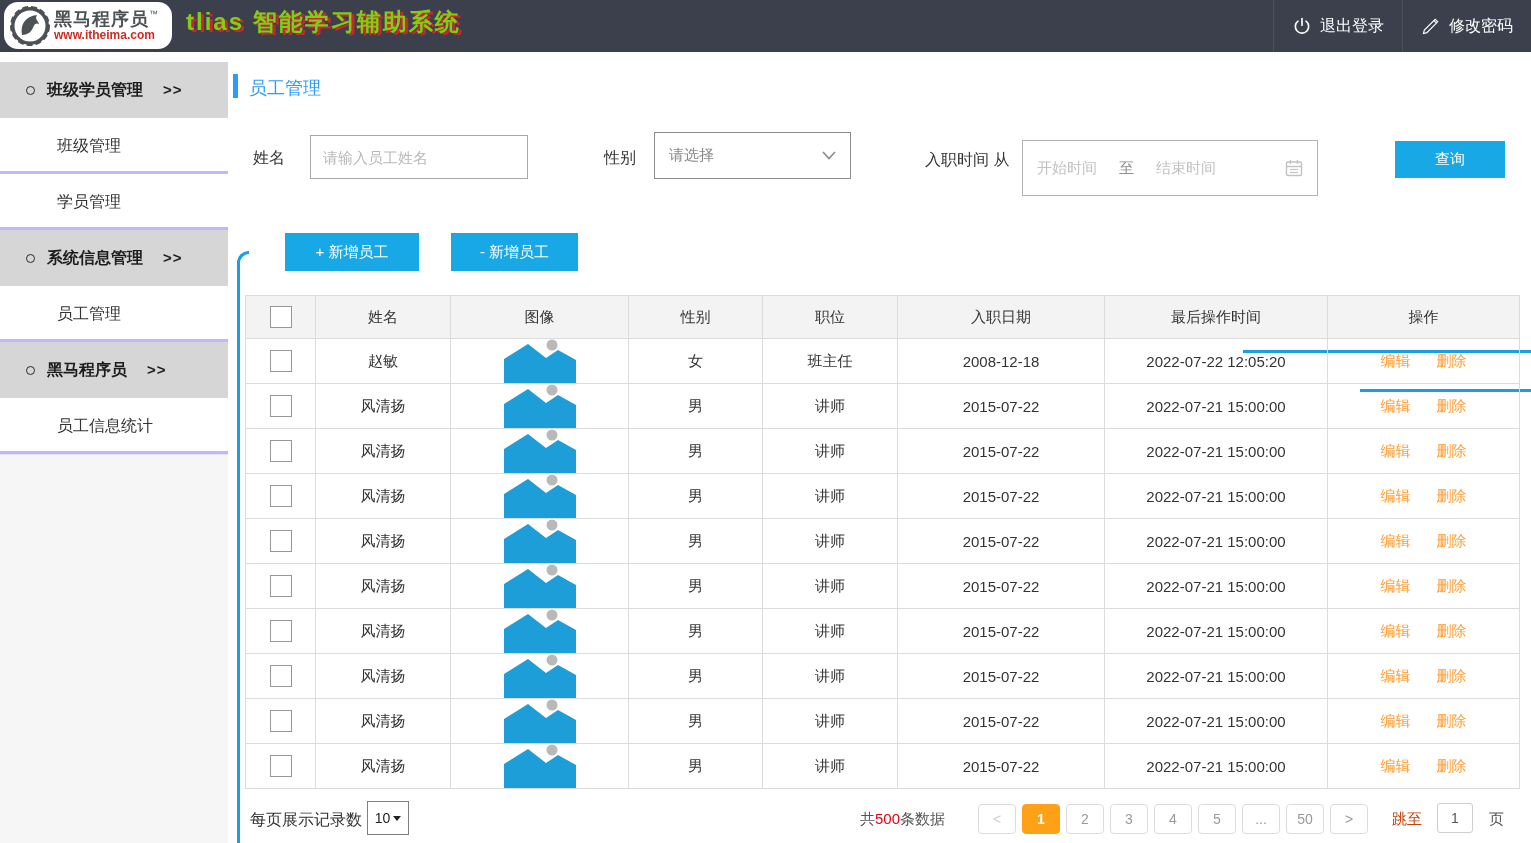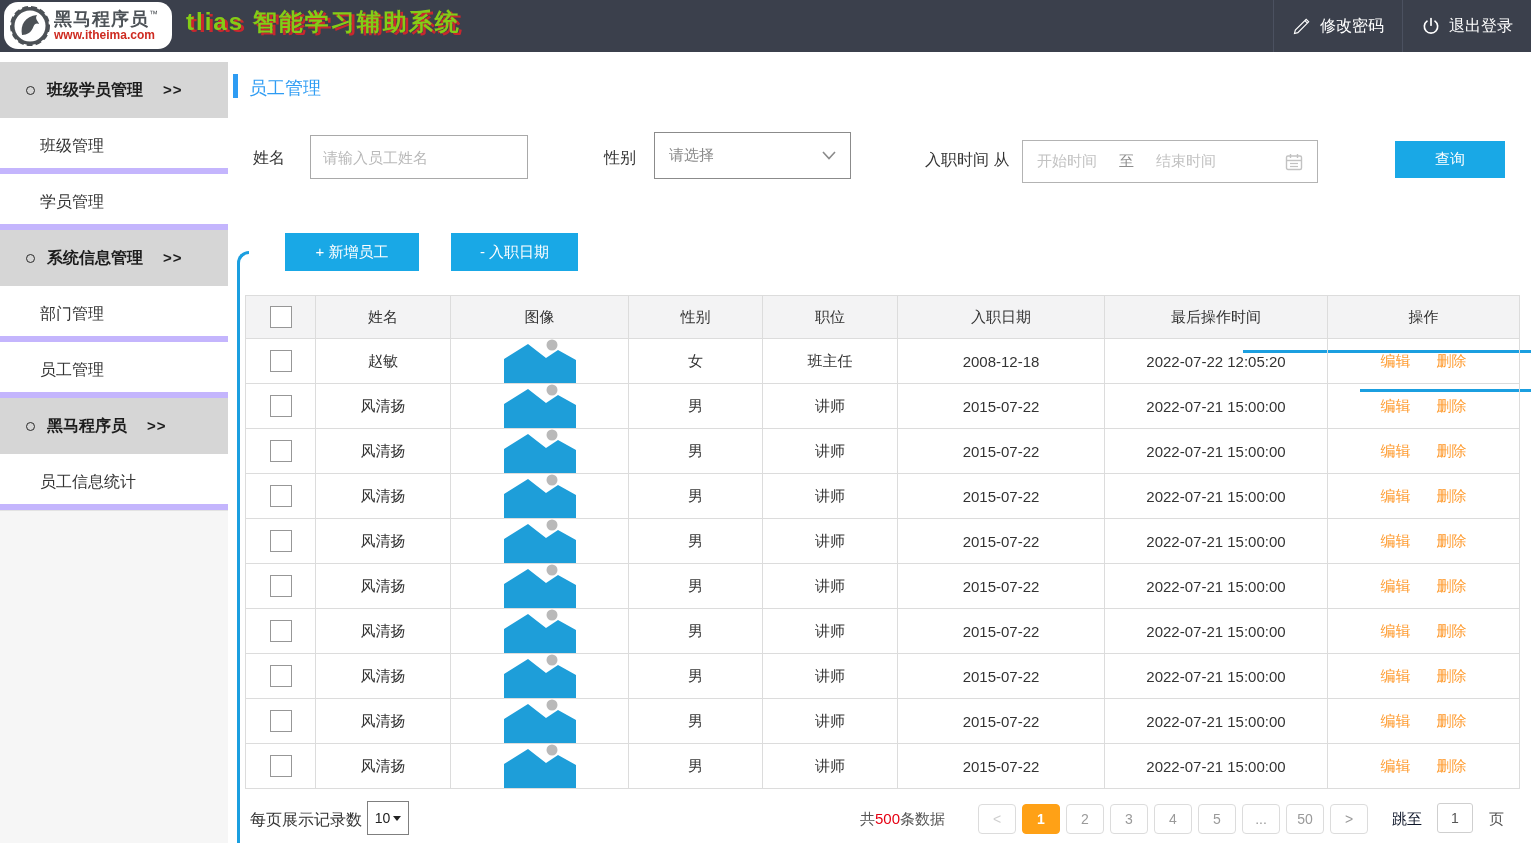--- a/index.html
+++ b/index.html
@@ -18,32 +18,32 @@
   .header-actions { position:absolute; right:0; top:0; height:52px; display:flex; }
   .header-action { height:52px; display:flex; align-items:center; gap:8px; padding:0 18px; border-left:1px solid #4b5160; color:#fff; font-size:16px; cursor:pointer; }
   .header-action svg { width:20px; height:20px; }
 
   
   .sidebar { position:absolute; left:0; top:52px; width:228px; height:791px; display:flex; flex-direction:column; background:#fff; }
   .sidebar-spacer { height:10px; background:#fff; }
   .sb-group { height:56px; line-height:56px; background:#d6d6d6; font-size:16px; font-weight:bold; color:#1c1c1c; display:flex; align-items:center; padding-left:26px; cursor:pointer; }
   .sb-group .dot { width:9px; height:9px; border:1.5px solid #2a2a2a; border-radius:50%; margin-right:12px; flex:0 0 auto; }
   .sb-group .sb-arrow { margin-left:20px; font-size:15px; letter-spacing:1px; }
-  .sb-item { height:56px; line-height:55px; background:#fff; font-size:16px; color:#333; padding-left:40px; border-bottom:6px solid #c4b5fd; cursor:pointer; }
+  .sb-item { height:56px; line-height:55px; background:#fff; font-size:16px; color:#333; padding-left:57px; border-bottom:3px solid #c4b5fd; cursor:pointer; }
   .sidebar-fill { flex:1 1 auto; background:#f6f6f6; border-top:1px solid #e3e3e3; }
 
   
   .page-title-bar { position:absolute; left:233px; top:74px; width:5px; height:24px; background:#2e9cf3; }
   .page-title { position:absolute; left:249px; top:76px; font-size:18px; color:#2e9cf3; }
 
   .form-label { position:absolute; font-size:16px; color:#333; white-space:nowrap; }
   .name-input { position:absolute; left:310px; top:135px; width:218px; height:44px; border:1px solid #a9a9a9; padding:0 12px; font-size:15px; color:#ef4444; outline:none; font-family:inherit; }
   .name-input::placeholder { color:#b9b9b9; }
   .gender-select { position:absolute; left:654px; top:132px; width:197px; height:47px; border:1px solid #8b8b8b; background:#fff; display:flex; align-items:center; justify-content:space-between; padding:0 14px; font-size:15px; color:#8a8a8a; cursor:pointer; }
-  .daterange { position:absolute; left:1022px; top:140px; width:296px; height:43px; border:1px solid #b3b3b3; background:#fff; display:flex; align-items:center; padding:0 14px; font-size:15px; cursor:pointer; }
+  .daterange { position:absolute; left:1022px; top:140px; width:296px; height:56px; border:1px solid #b3b3b3; background:#fff; display:flex; align-items:center; padding:0 14px; font-size:15px; cursor:pointer; }
   .daterange .ph { color:#c2c2c2; }
   .daterange .to { color:#8d8d8d; margin:0 22px; }
   .daterange svg { margin-left:auto; }
   .search-button { position:absolute; left:1395px; top:141px; width:110px; height:37px; background:#19a8e6; color:#fff; font-size:15px; border:none; display:flex; align-items:center; justify-content:center; cursor:pointer; font-family:inherit; }
 
   .add-button, .batchdel-button { position:absolute; top:233px; height:38px; background:#19a8e6; color:#fff; font-size:15px; border:none; display:flex; align-items:center; justify-content:center; cursor:pointer; font-family:inherit;margin-left:40px; }
   .add-button { left:245px; width:134px; }
   .batchdel-button { left:411px; width:127px; }
 
   
@@ -62,21 +62,21 @@
   
   .pagesize-label { position:absolute; left:250px; top:810px; font-size:16px; color:#333; }
   .pagesize-select { position:absolute; left:367px; top:801px; width:42px; height:34px; border:1px solid #7f7f7f; background:#fff; display:flex; align-items:center; justify-content:center; gap:3px; font-size:14px; color:#222; cursor:pointer; }
   .pagesize-select .tri { width:0; height:0; border-left:4px solid transparent; border-right:4px solid transparent; border-top:5px solid #222; }
   .total-text { position:absolute; left:860px; top:810px; font-size:15px; color:#555; }
   .total-text .red { color:#e60012; }
   .pager { position:absolute; left:978px; top:804px; display:flex; gap:6px; }
   .pg-btn { min-width:38px; height:30px; border:1px solid #dcdcdc; border-radius:4px; background:#fff; color:#9a9a9a; font-size:14px; display:flex; align-items:center; justify-content:center; cursor:pointer; font-family:inherit; }
   .pg-btn.disabled { color:#cfcfcf; }
   .pg-btn.active { background:#ffa116; border-color:#ffa116; color:#fff; font-weight:bold; }
-  .jump-label { position:absolute; left:1392px; top:810px; font-size:15px; color:#0f172a; }
+  .jump-label { position:absolute; left:1392px; top:810px; font-size:15px; color:#c2410c; }
   .jump-input { position:absolute; left:1437px; top:803px; width:36px; height:30px; border:1px solid #cfcfcf; border-radius:3px; text-align:center; font-size:14px; color:#555; outline:none; font-family:inherit; }
   .jump-suffix { position:absolute; left:1489px; top:810px; font-size:15px; color:#555; }
 </style>
 </head>
 <body>
 
 <div id="page">
 
   <div class="top-header">
     <div class="logo-box">
@@ -88,50 +88,49 @@
       </svg>
       <div class="logo-texts">
         <div><span class="logo-brand">黑马程序员</span><span class="logo-tm">™</span></div>
         <div class="logo-site">www.itheima.com</div>
       </div>
     </div>
     <div class="app-title">tlias 智能学习辅助系统</div>
     <div class="header-actions">
       <div class="header-action">
         <svg viewBox="0 0 24 24">
-            <path d="M3 21l1-4L17 4l3 3L7 20l-4 1z M15.5 5.5l3 3" fill="none" stroke="#fff" stroke-width="1.4"></path>
-          </svg>
-        <span>修改密码</span>
-      </div>
-      <div class="header-action">
-        <svg viewBox="0 0 24 24">
             <path d="M12 3v8" stroke="#fff" stroke-width="2" fill="none" stroke-linecap="round"></path>
             <path d="M7.2 6.2a8 8 0 1 0 9.6 0" stroke="#fff" stroke-width="2" fill="none" stroke-linecap="round"></path>
           </svg>
         <span>退出登录</span>
+      </div>
+      <div class="header-action">
+        <svg viewBox="0 0 24 24">
+            <path d="M3 21l1-4L17 4l3 3L7 20l-4 1z M15.5 5.5l3 3" fill="none" stroke="#fff" stroke-width="1.4"></path>
+          </svg>
+        <span>修改密码</span>
       </div>
     </div>
   </div>
 
   <div class="sidebar">
     <div class="sidebar-spacer"></div>
     <div id="sidebar-menu">
         <div class="sb-group">
           <span class="dot"></span>
           <span>班级学员管理</span>
           <span class="sb-arrow">&gt;&gt;</span>
         </div>
         <div class="sb-item">班级管理</div>
         <div class="sb-item">学员管理</div>
         <div class="sb-group">
           <span class="dot"></span>
           <span>系统信息管理</span>
           <span class="sb-arrow">&gt;&gt;</span>
         </div>
-        <div class="sb-item">部门管理</div>
         <div class="sb-item">员工管理</div>
         <div class="sb-group">
           <span class="dot"></span>
           <span>黑马程序员</span>
           <span class="sb-arrow">&gt;&gt;</span>
         </div>
         <div class="sb-item">员工信息统计</div>
       </div>
     <div class="sidebar-fill"></div>
   </div>
@@ -161,21 +160,21 @@
         <line x1="12.5" y1="1" x2="12.5" y2="5" stroke="#c2c2c2" stroke-width="1.4"></line>
         <line x1="1.5" y1="7.5" x2="16.5" y2="7.5" stroke="#c2c2c2" stroke-width="1.4"></line>
         <line x1="5" y1="10.5" x2="13" y2="10.5" stroke="#c2c2c2" stroke-width="1.2"></line>
         <line x1="5" y1="13.5" x2="13" y2="13.5" stroke="#c2c2c2" stroke-width="1.2"></line>
       </svg>
   </div>
 
   <button class="search-button">查询</button>
 
   <button class="add-button">+ 新增员工</button>
-  <button class="batchdel-button">- 入职日期</button>
+  <button class="batchdel-button">- 新增员工</button>
 
   <div class="annot-bracket"></div>
   <div class="annot-line-1"></div>
   <div class="annot-line-2"></div>
 
   <table class="emp">
     <colgroup>
       <col style="width:70px">
         <col style="width:135px">
         <col style="width:178px">

